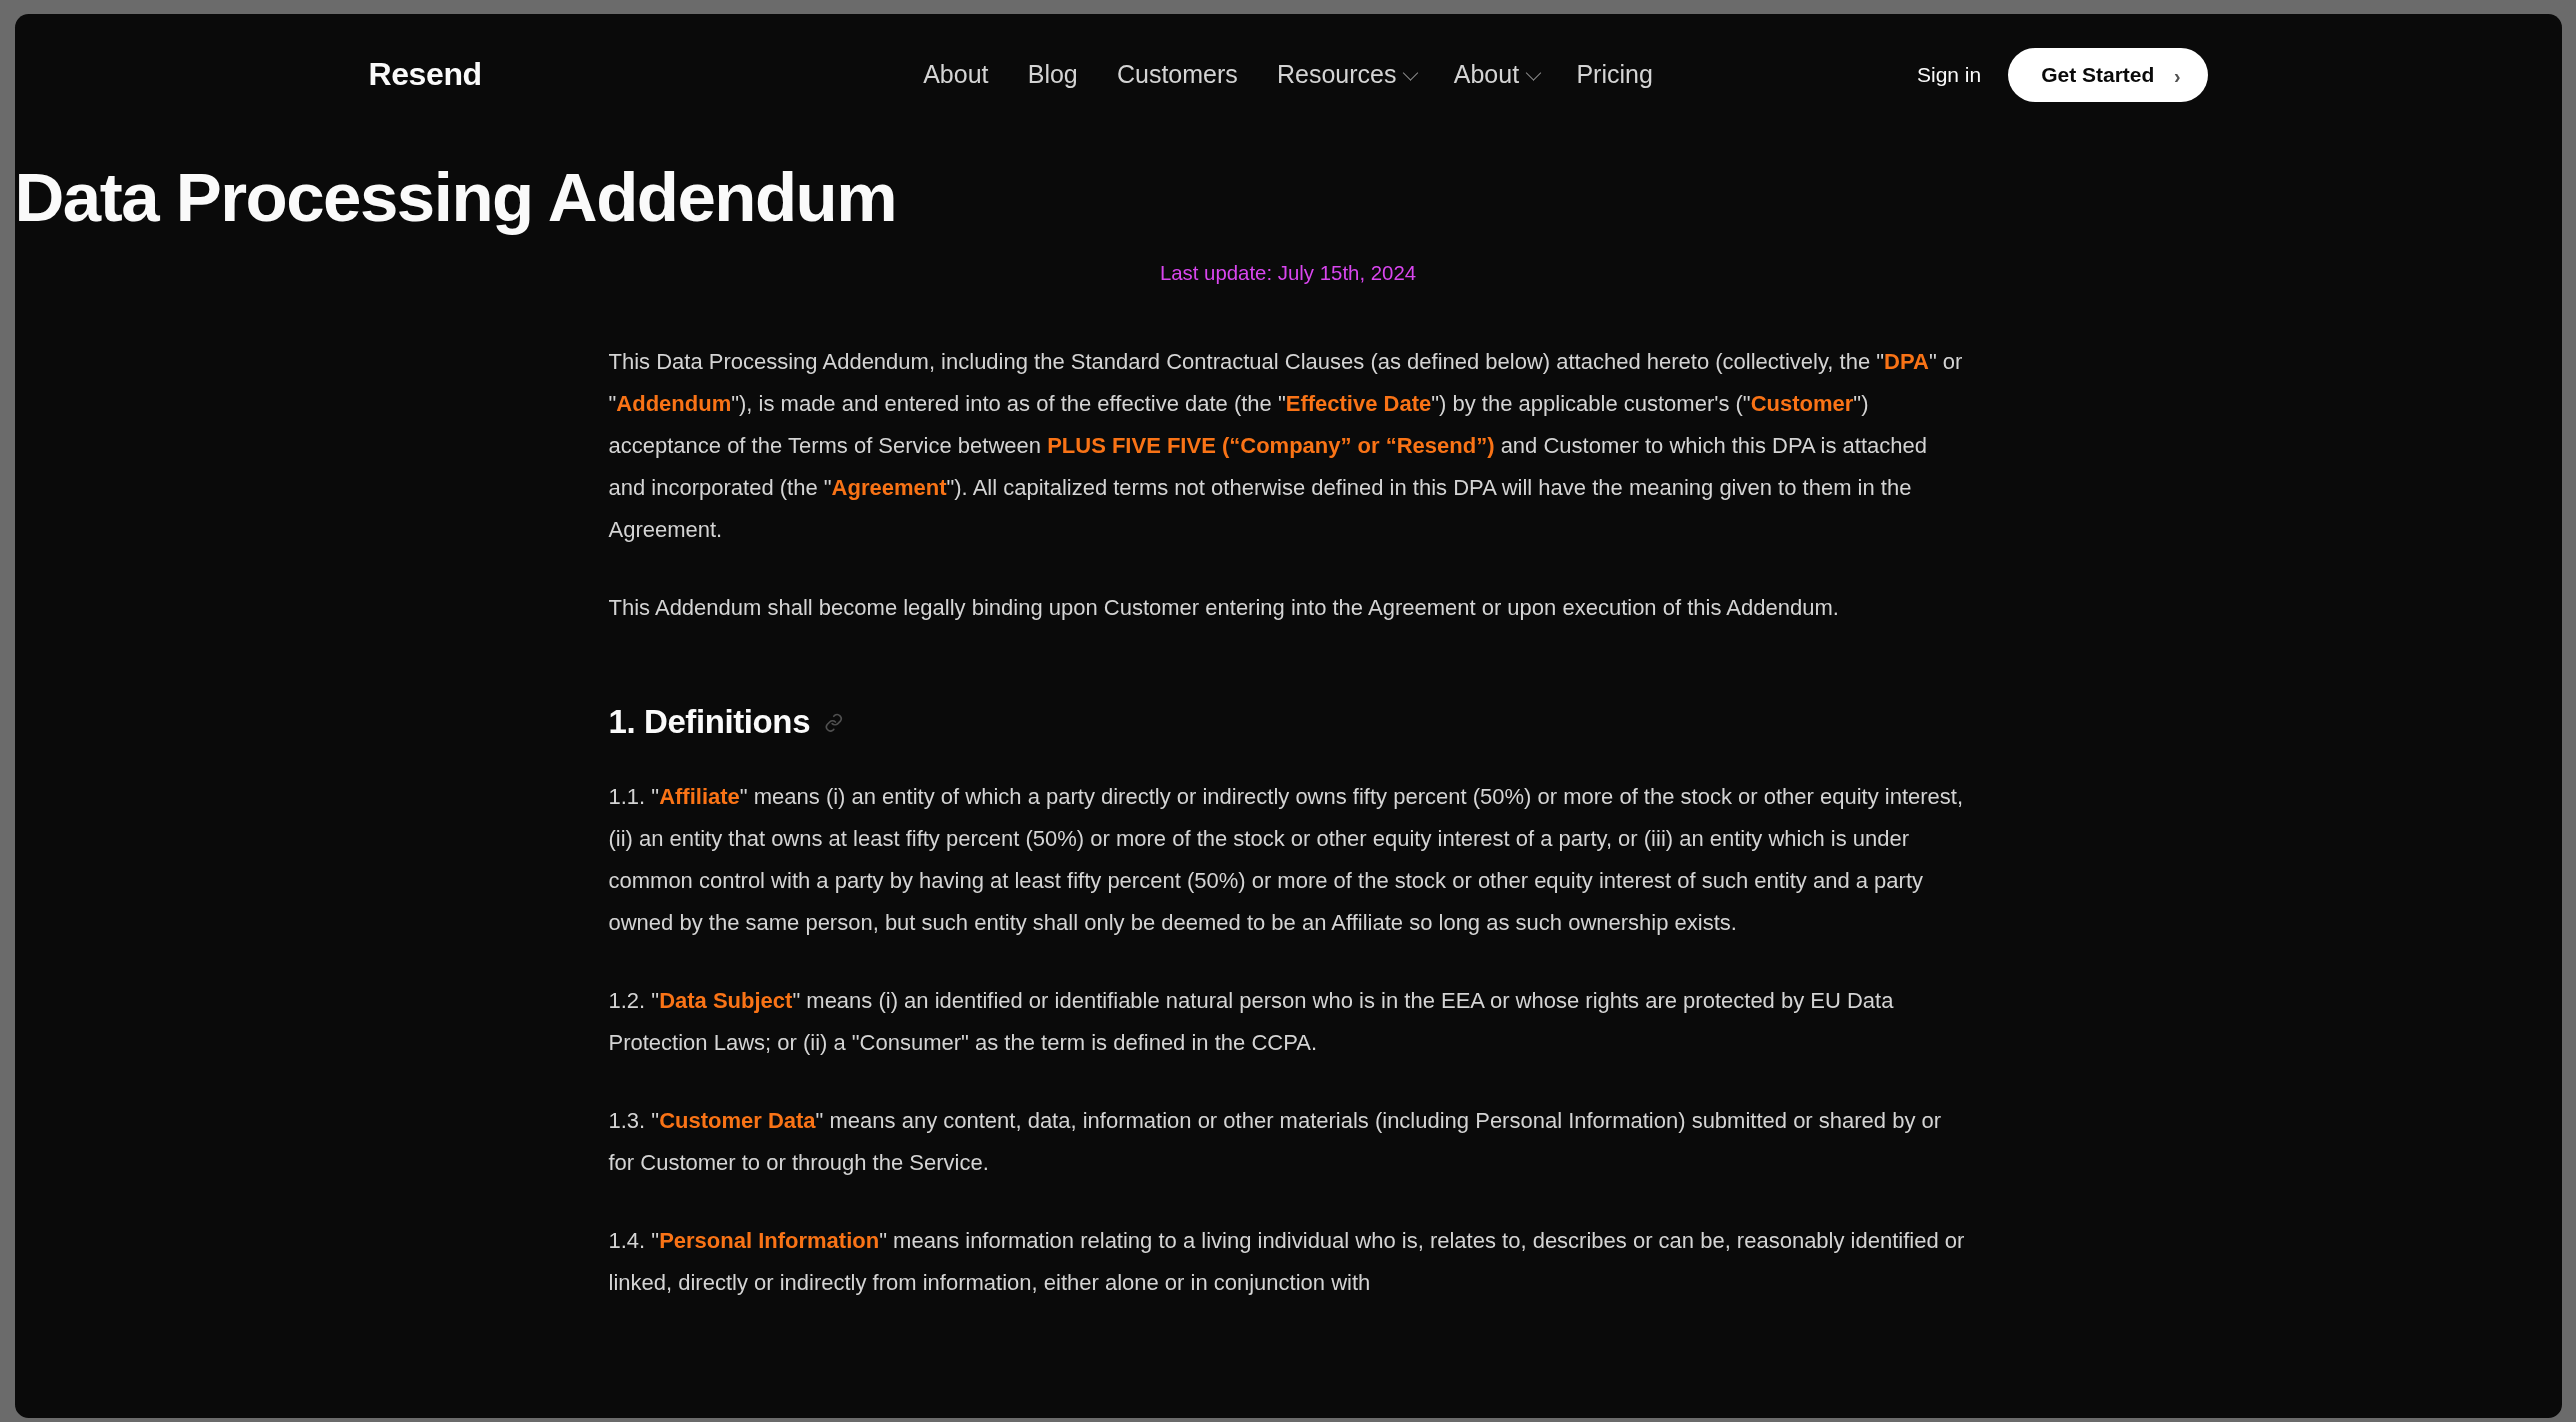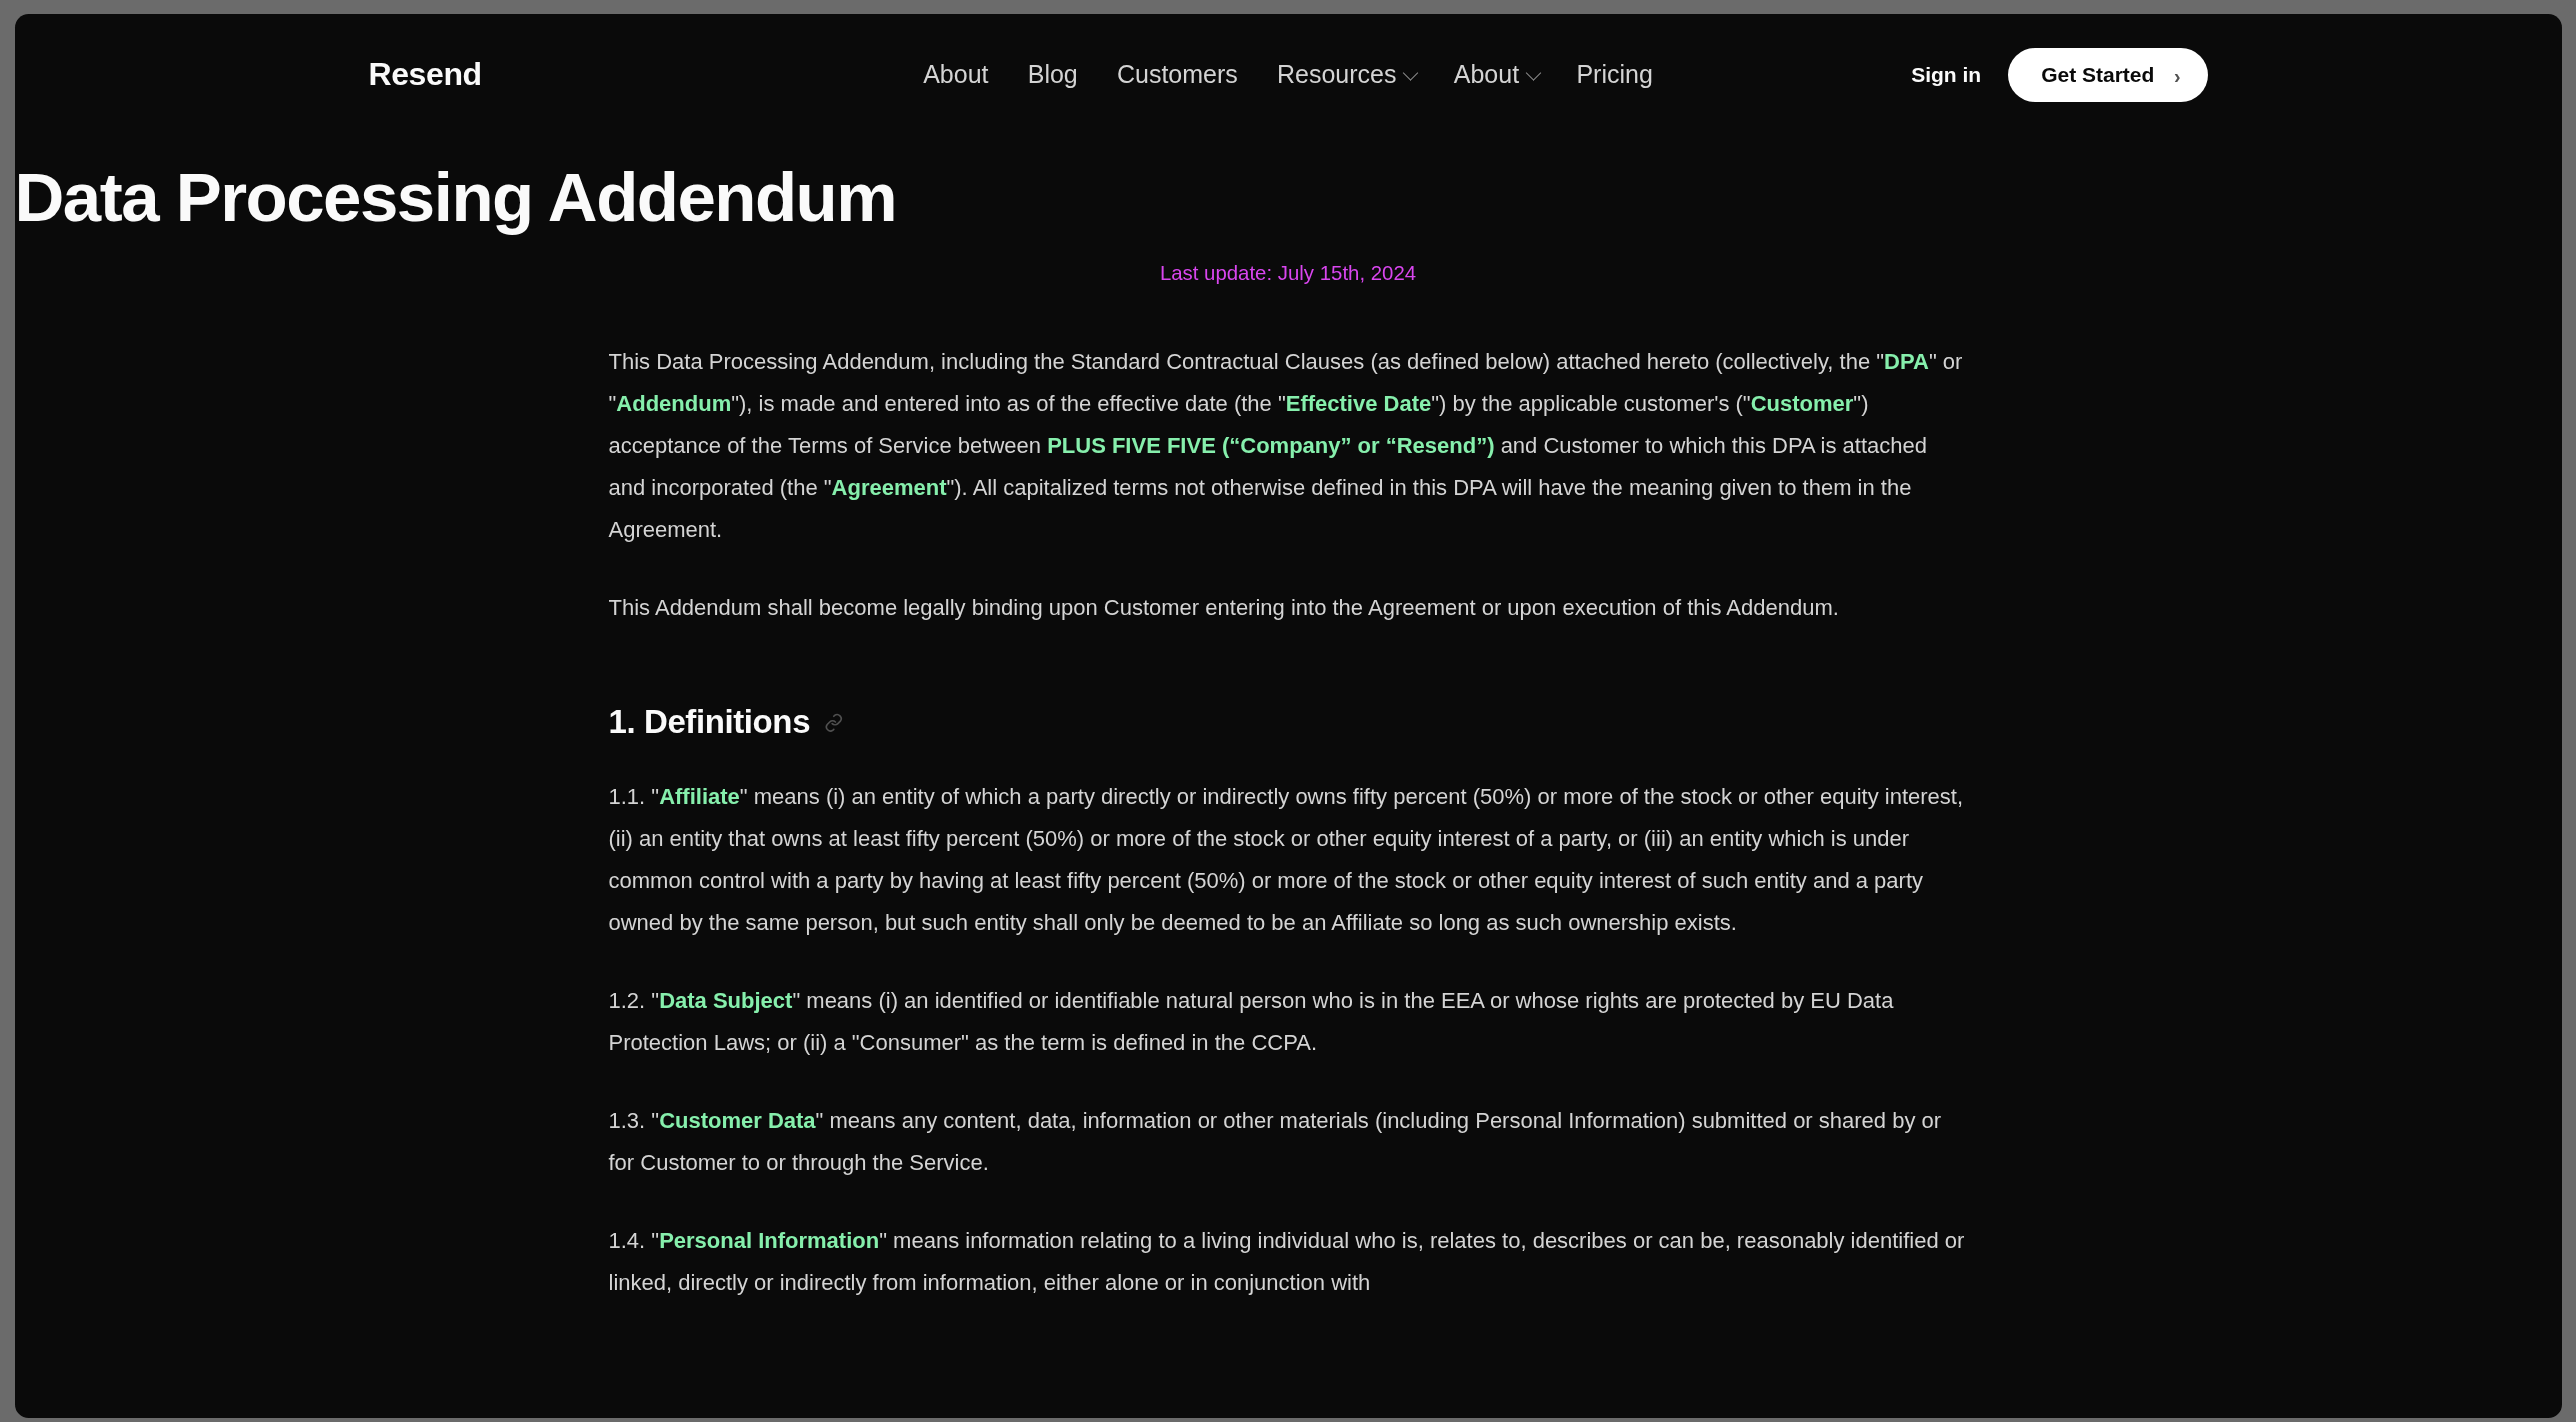--- a/index.html
+++ b/index.html
@@ -69,21 +69,21 @@
   .nav-right {
     margin-left: auto;
     display: flex;
     align-items: center;
     gap: 27px;
     padding-right: 294px;
   }
   .signin {
     color: #fafafa;
     font-size: 21px;
-    font-weight: 700;
+    font-weight: 400;
     text-decoration: none;
     white-space: nowrap;
   }
   .cta {
     background: #ffffff;
     color: #0a0a0a;
     font-size: 21px;
     font-weight: 700;
     border: none;
     border-radius: 754px;
@@ -119,21 +119,21 @@
     margin: 27px 0 0 0;
   }
   .content {
     width: 1359px;
     margin: 56px auto 0 auto;
     color: #d4d4d4;
     font-size: 22px;
     line-height: 42px;
   }
   .content p { margin: 0 0 36px 0; }
-  .content b { color: #86efac; font-weight: 700; }
+  .content b { color: #f97316; font-weight: 700; }
   .h2 {
     color: #fafafa;
     font-size: 33px;
     font-weight: 700;
     letter-spacing: -0.4px;
     margin: 72px 0 33px 0;
     display: flex;
     align-items: center;
     gap: 13.6px;
   }

